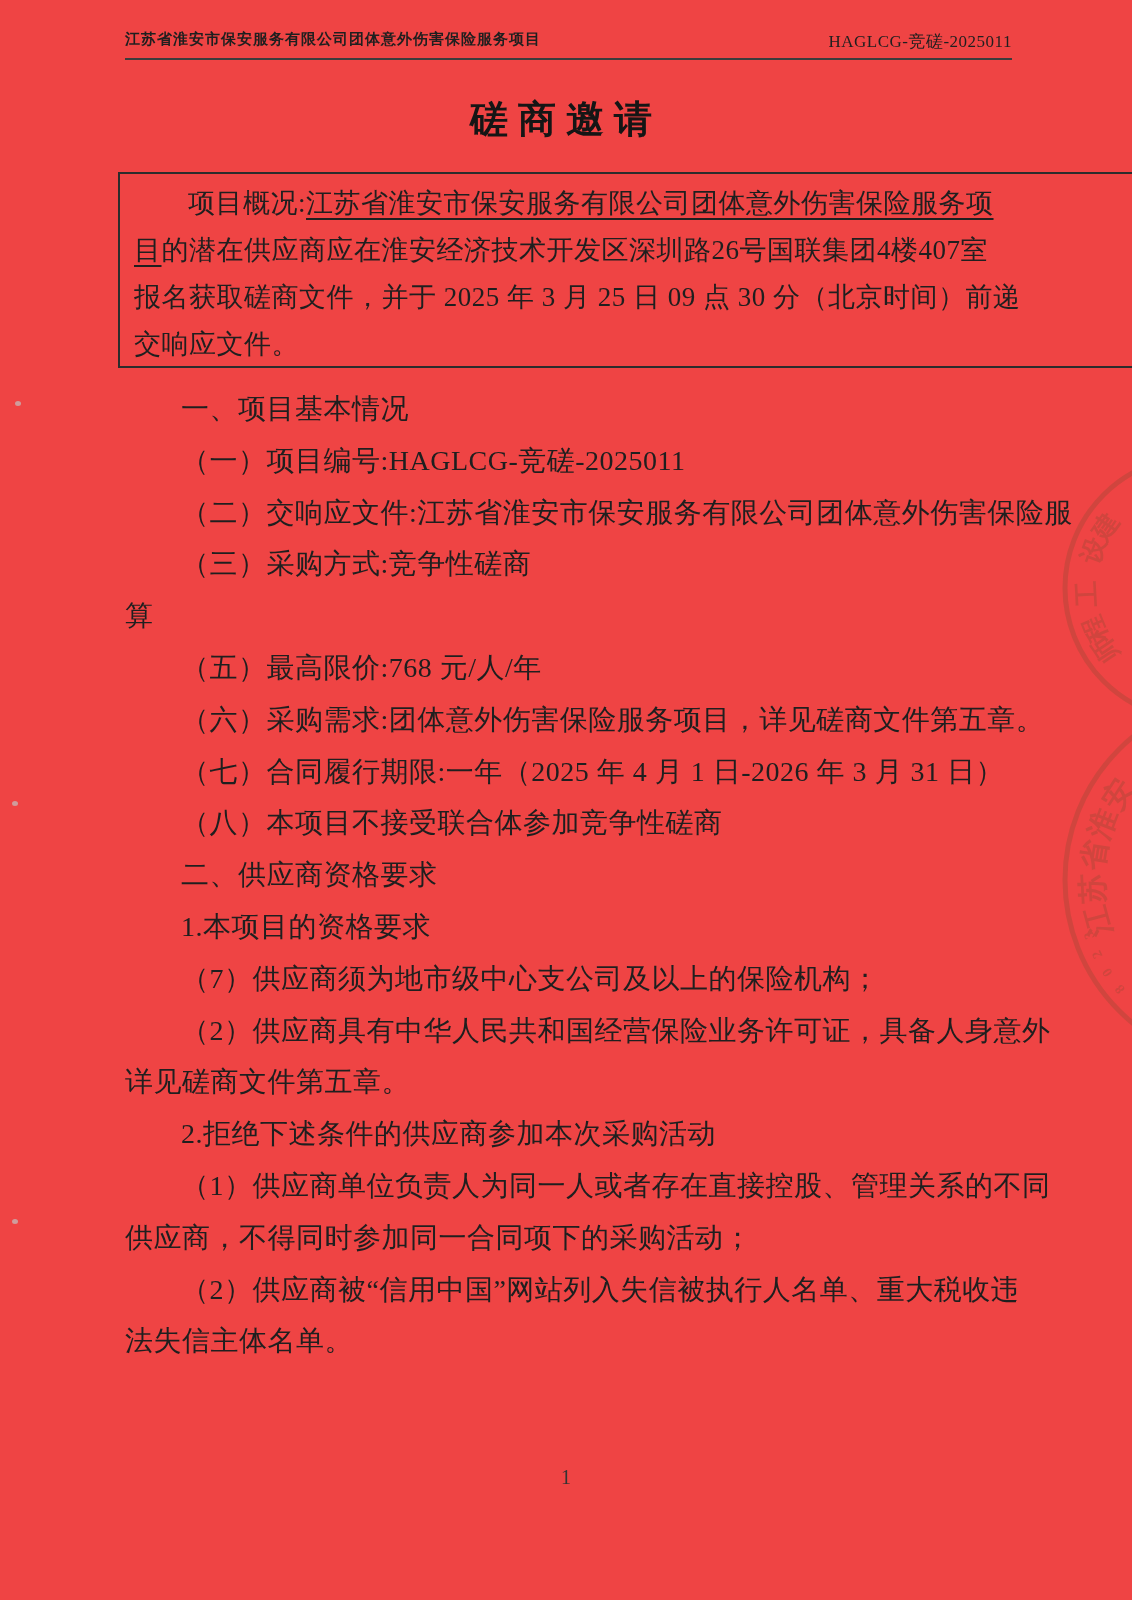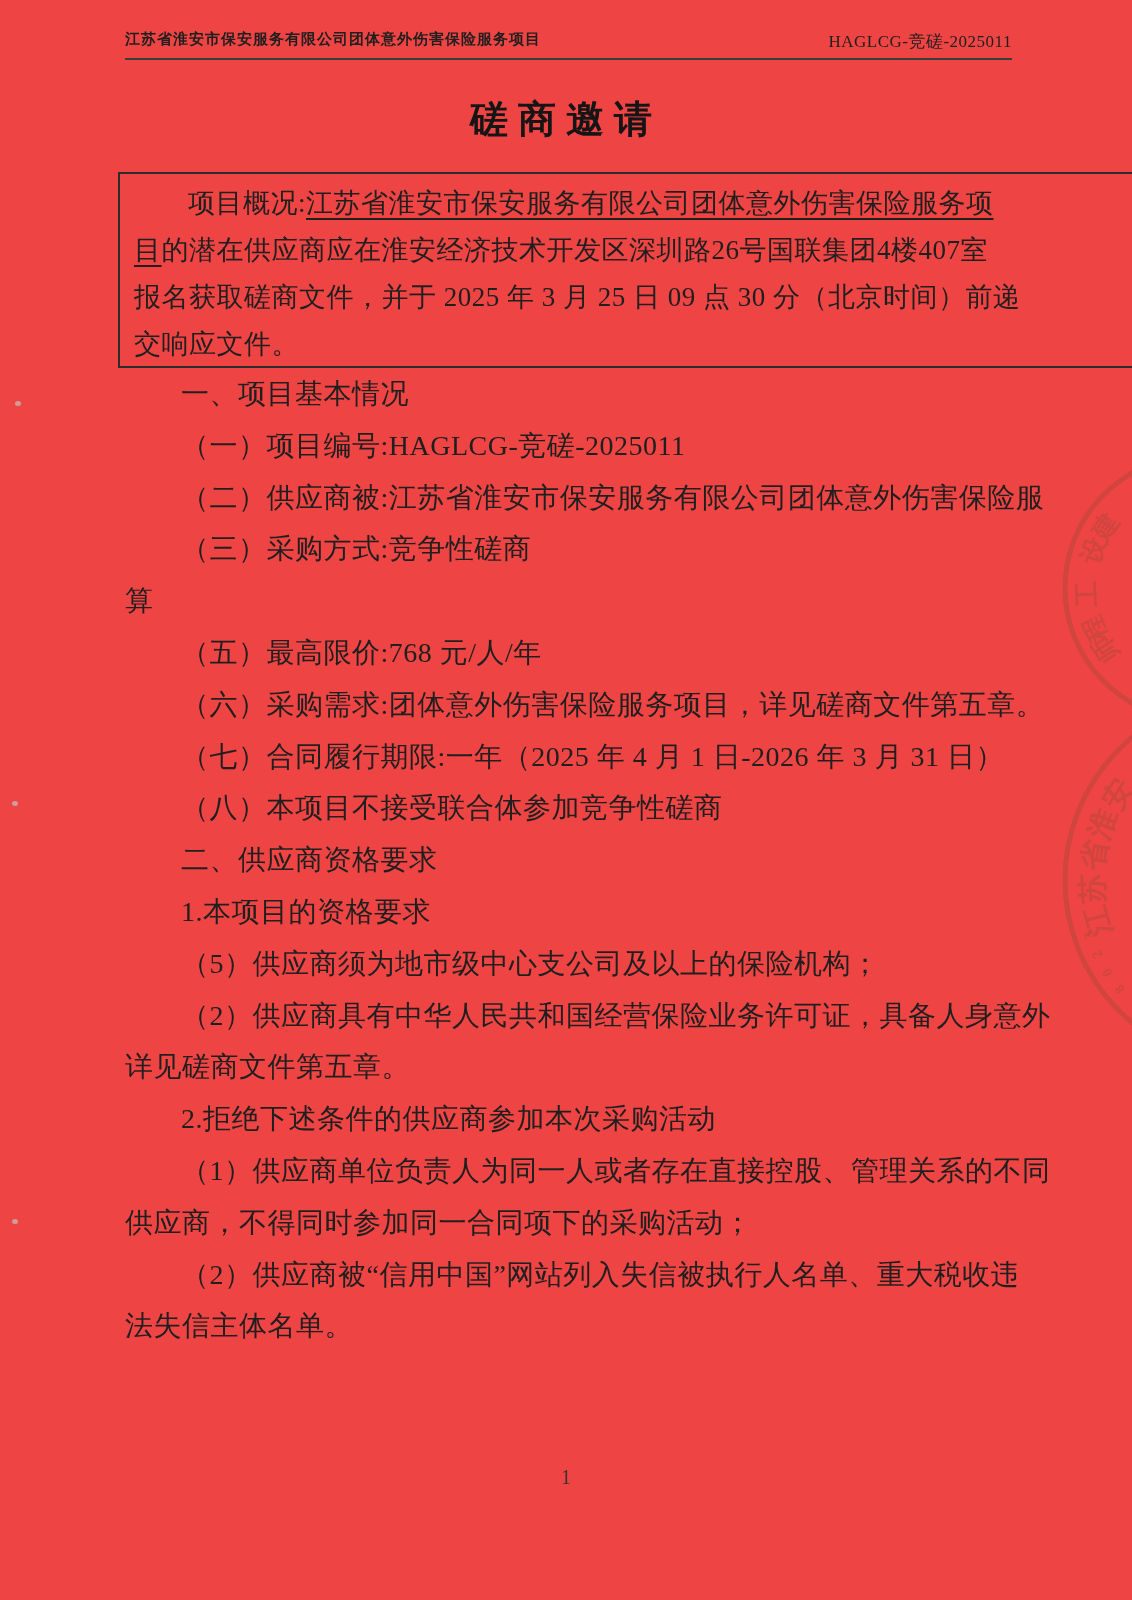--- a/index.html
+++ b/index.html
@@ -36,21 +36,21 @@
     border:2px solid #2c2c2c;
     padding:6px 14px 0 14px;
     font-size:27px;
     letter-spacing:0.5px;
   }
   .box-line{line-height:47px;white-space:nowrap;}
   .box-line.ind{text-indent:2em;}
   .u{text-decoration:underline;text-underline-offset:6px;}
   
   .docbody{
-    position:absolute;left:125px;top:368px;
+    position:absolute;left:125px;top:383px;
     width:886px;
     font-size:28px;
     letter-spacing:0.5px;
   }
   .bline{line-height:51.8px;white-space:nowrap;}
   .bline.ind{text-indent:2em;}
   
   .pagenum{
     position:absolute;left:0;top:1466px;width:100%;
     text-align:center;font-size:20px;color:#333;
@@ -79,30 +79,30 @@
   <div class="obox">
       <div class="box-line ind"><span>项目概况:</span><span class="u">江苏省淮安市保安服务有限公司团体意外伤害保险服务项</span></div>
       <div class="box-line"><span class="u">目</span><span>的潜在供应商应在淮安经济技术开发区深圳路26号国联集团4楼407室</span></div>
       <div class="box-line"><span>报名获取磋商文件，并于 2025 年 3 月 25 日 09 点 30 分（北京时间）前递</span></div>
       <div class="box-line"><span>交响应文件。</span></div>
     </div>
 
   <div class="docbody">
       <div class="bline ind">一、项目基本情况</div>
       <div class="bline ind">（一）项目编号:HAGLCG-竞磋-2025011</div>
-      <div class="bline ind">（二）供应商被:江苏省淮安市保安服务有限公司团体意外伤害保险服</div>
+      <div class="bline ind">（二）交响应文件:江苏省淮安市保安服务有限公司团体意外伤害保险服</div>
       <div class="bline ind">（三）采购方式:竞争性磋商</div>
       <div class="bline">算</div>
       <div class="bline ind">（五）最高限价:768 元/人/年</div>
       <div class="bline ind">（六）采购需求:团体意外伤害保险服务项目，详见磋商文件第五章。</div>
       <div class="bline ind">（七）合同履行期限:一年（2025 年 4 月 1 日-2026 年 3 月 31 日）</div>
       <div class="bline ind">（八）本项目不接受联合体参加竞争性磋商</div>
       <div class="bline ind">二、供应商资格要求</div>
       <div class="bline ind">1.本项目的资格要求</div>
-      <div class="bline ind">（5）供应商须为地市级中心支公司及以上的保险机构；</div>
+      <div class="bline ind">（7）供应商须为地市级中心支公司及以上的保险机构；</div>
       <div class="bline ind">（2）供应商具有中华人民共和国经营保险业务许可证，具备人身意外</div>
       <div class="bline">详见磋商文件第五章。</div>
       <div class="bline ind">2.拒绝下述条件的供应商参加本次采购活动</div>
       <div class="bline ind">（1）供应商单位负责人为同一人或者存在直接控股、管理关系的不同</div>
       <div class="bline">供应商，不得同时参加同一合同项下的采购活动；</div>
       <div class="bline ind">（2）供应商被“信用中国”网站列入失信被执行人名单、重大税收违</div>
       <div class="bline">法失信主体名单。</div>
     </div>
 
   <div class="pagenum">1</div>

